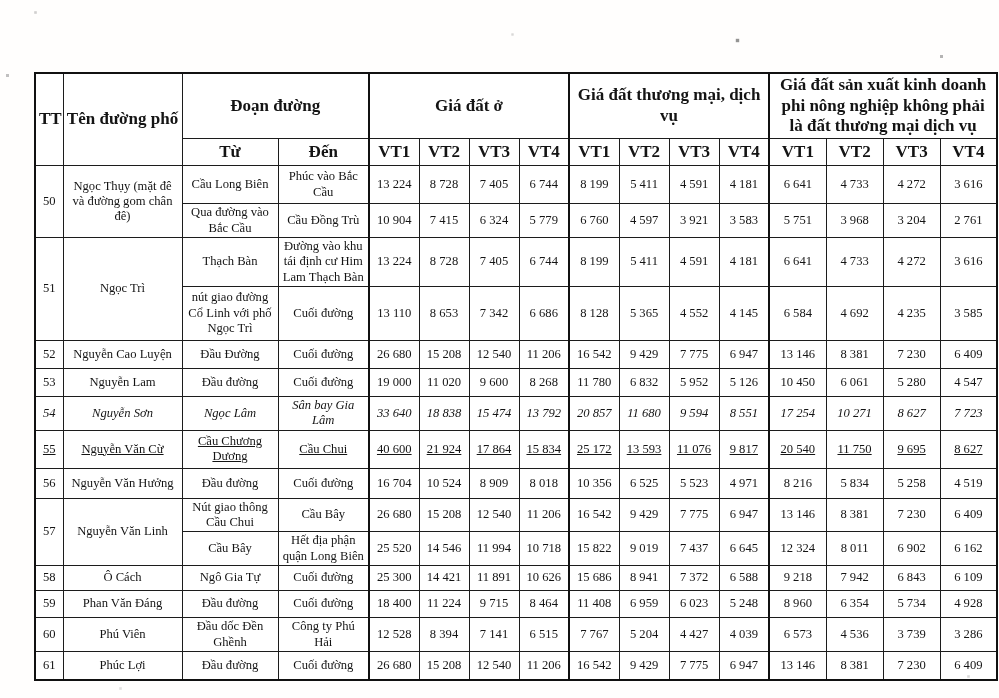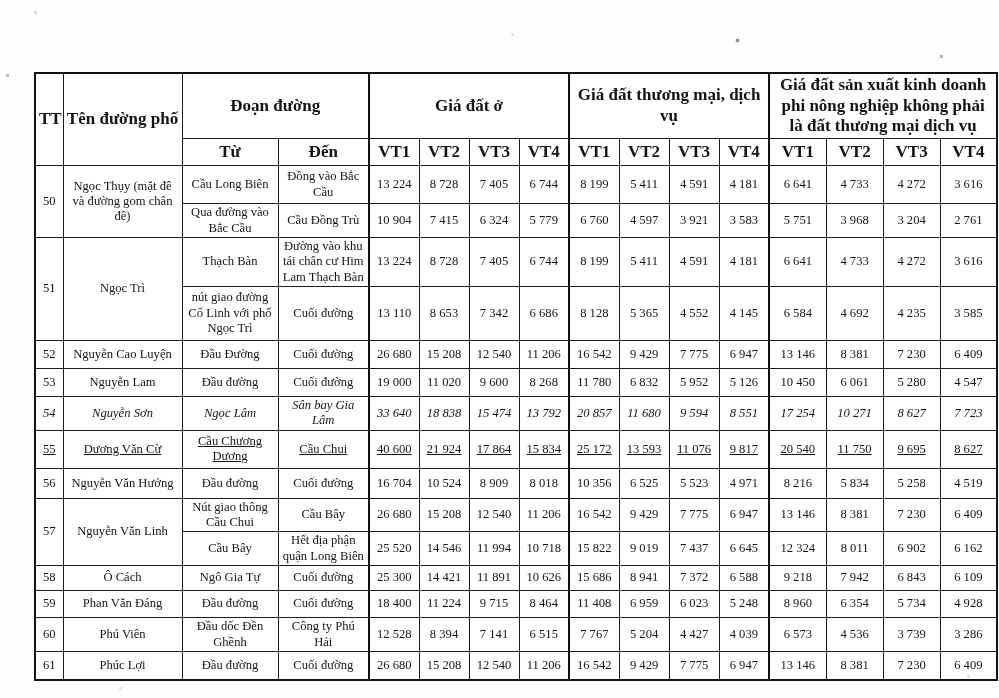--- a/index.html
+++ b/index.html
@@ -120,21 +120,21 @@
         <th>VT2</th>
         <th>VT3</th>
         <th>VT4</th>
       </tr>
     </thead>
     <tbody>
         <tr style="height: 38px;">
           <td class="tt" rowspan="2">50</td>
           <td class="street" rowspan="2">Ngọc Thụy (mặt đê và đường gom chân đê)</td>
           <td>Cầu Long Biên</td>
-          <td>Đồng vào Bắc Cầu</td>
+          <td>Phúc vào Bắc Cầu</td>
           <td class="num gstart">13 224</td>
           <td class="num">8 728</td>
           <td class="num">7 405</td>
           <td class="num">6 744</td>
           <td class="num gstart">8 199</td>
           <td class="num">5 411</td>
           <td class="num">4 591</td>
           <td class="num">4 181</td>
           <td class="num gstart">6 641</td>
           <td class="num">4 733</td>
@@ -154,21 +154,21 @@
           <td class="num">3 583</td>
           <td class="num gstart">5 751</td>
           <td class="num">3 968</td>
           <td class="num">3 204</td>
           <td class="num">2 761</td>
         </tr>
         <tr style="height: 49px;">
           <td class="tt" rowspan="2">51</td>
           <td class="street" rowspan="2">Ngọc Trì</td>
           <td>Thạch Bàn</td>
-          <td>Đường vào khu tái chân cư Him Lam Thạch Bàn</td>
+          <td>Đường vào khu tái định cư Him Lam Thạch Bàn</td>
           <td class="num gstart">13 224</td>
           <td class="num">8 728</td>
           <td class="num">7 405</td>
           <td class="num">6 744</td>
           <td class="num gstart">8 199</td>
           <td class="num">5 411</td>
           <td class="num">4 591</td>
           <td class="num">4 181</td>
           <td class="num gstart">6 641</td>
           <td class="num">4 733</td>
@@ -240,21 +240,21 @@
           <td class="num">11 680</td>
           <td class="num">9 594</td>
           <td class="num">8 551</td>
           <td class="num gstart">17 254</td>
           <td class="num">10 271</td>
           <td class="num">8 627</td>
           <td class="num">7 723</td>
         </tr>
         <tr style="height: 38px; text-decoration: underline;">
           <td class="tt" rowspan="1">55</td>
-          <td class="street" rowspan="1">Dương Văn Cừ</td>
+          <td class="street" rowspan="1">Nguyễn Văn Cừ</td>
           <td>Cầu Chương Dương</td>
           <td>Cầu Chui</td>
           <td class="num gstart">40 600</td>
           <td class="num">21 924</td>
           <td class="num">17 864</td>
           <td class="num">15 834</td>
           <td class="num gstart">25 172</td>
           <td class="num">13 593</td>
           <td class="num">11 076</td>
           <td class="num">9 817</td>

